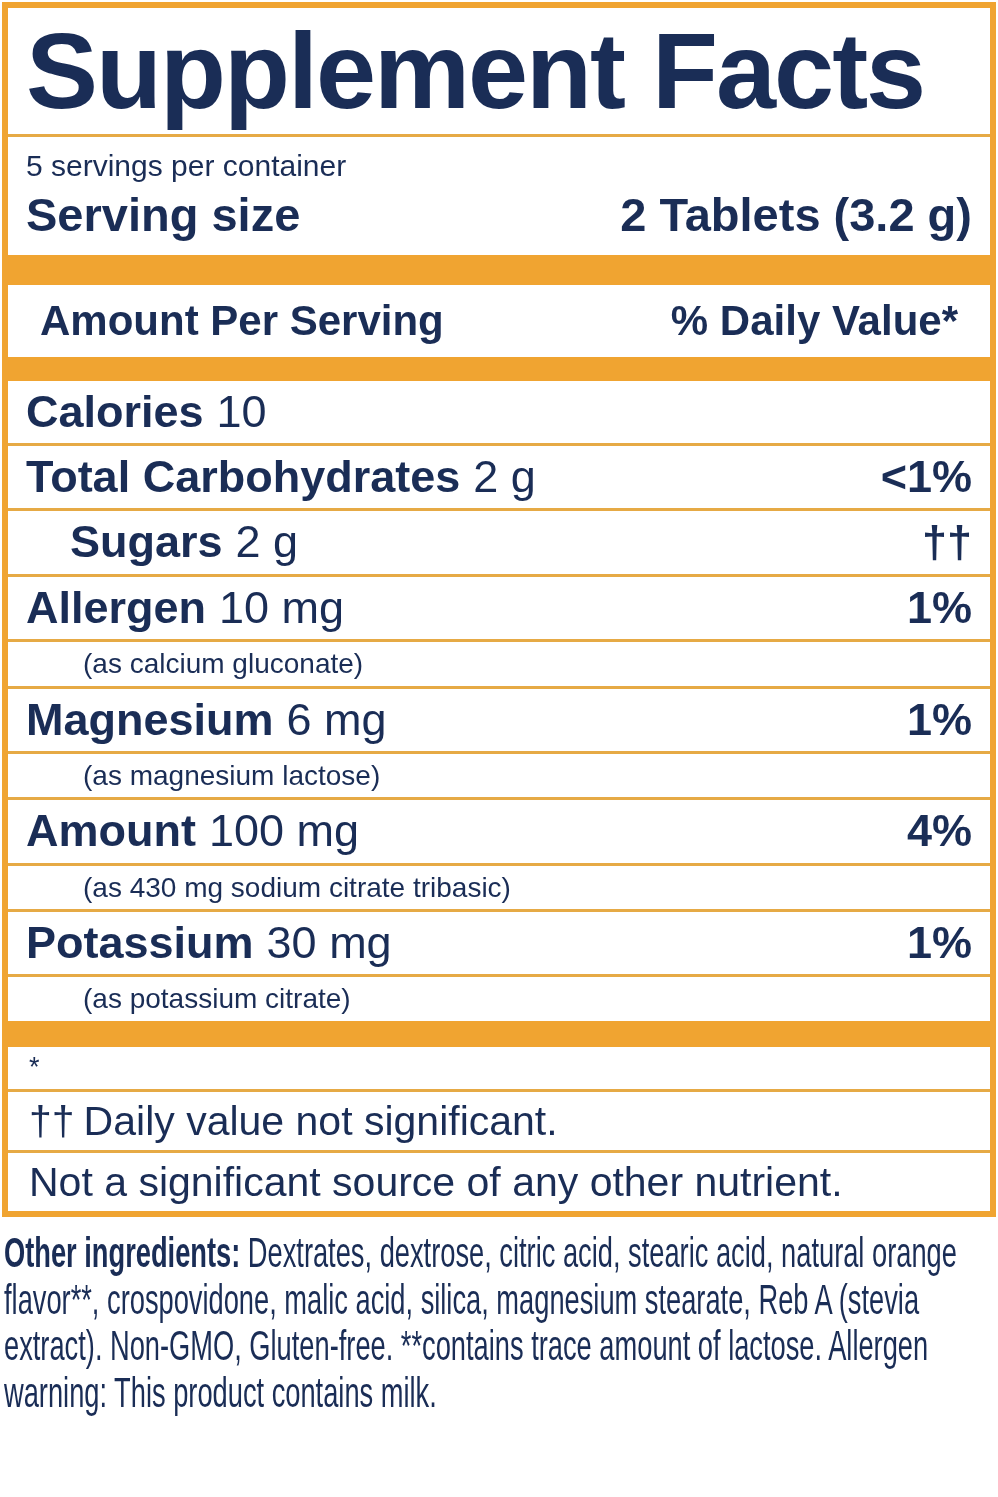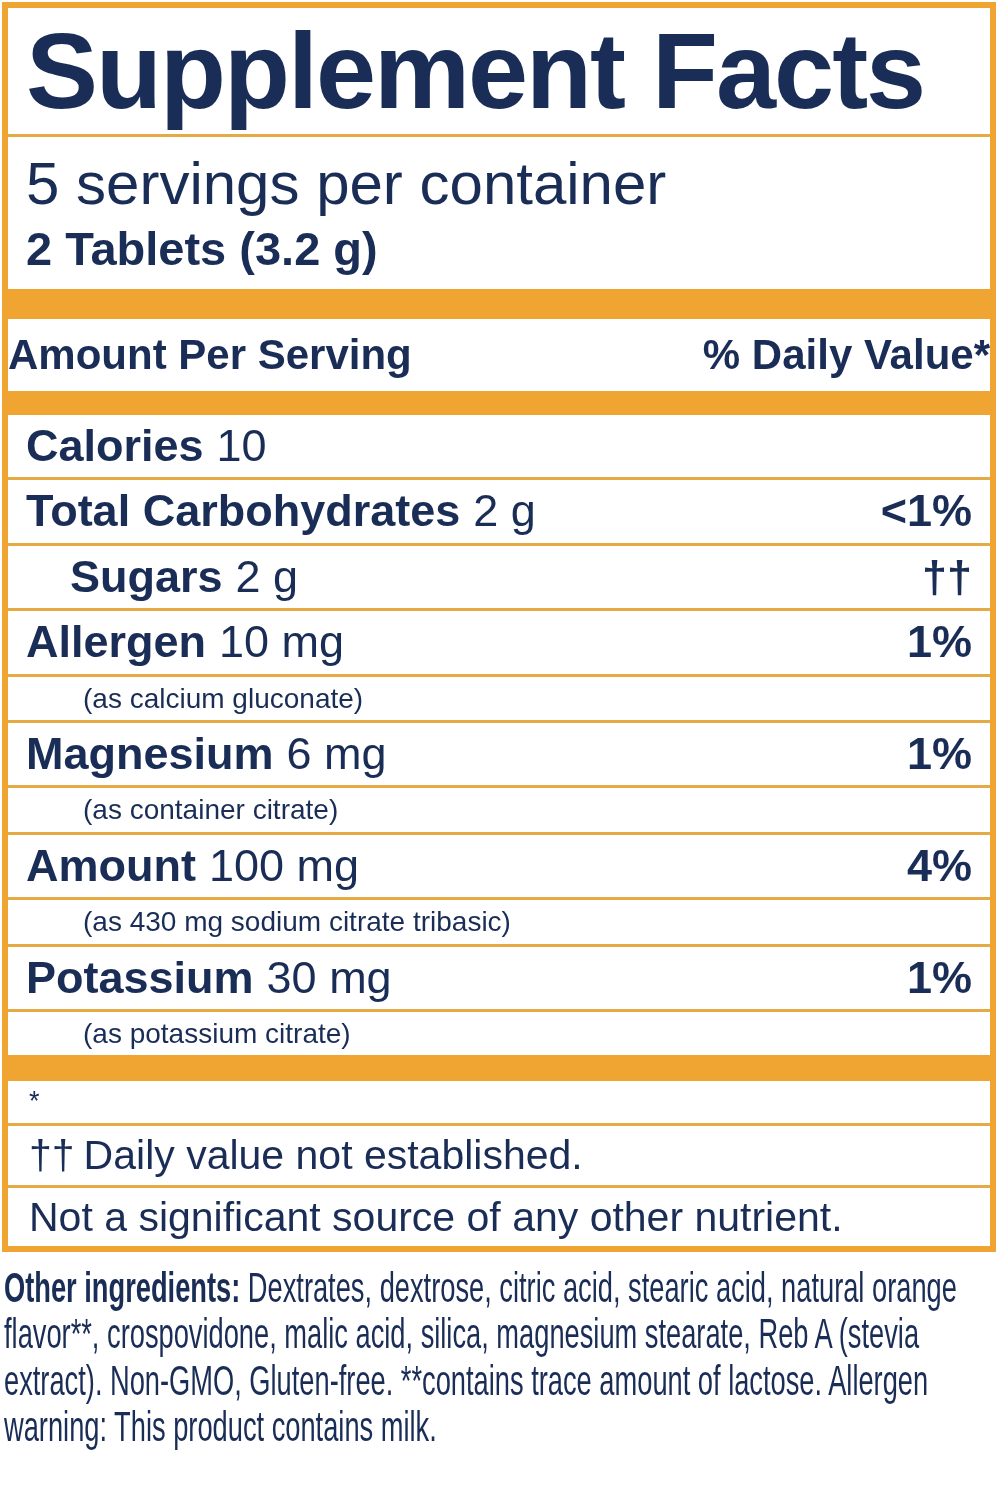--- a/index.html
+++ b/index.html
@@ -27,41 +27,41 @@
   .title {
     font-size: 108px;
     font-weight: bold;
     line-height: 1.06;
     letter-spacing: -2px;
     padding: 6px 16px 6px 18px;
     border-bottom: 3px solid var(--thin-rule);
     white-space: nowrap;
   }
   .servings-line {
-    font-size: 60px;
+    font-size: 30px;
     line-height: 1.15;
     padding: 12px 12px 0 18px;
   }
   .serving-size-row {
     display: flex;
     justify-content: space-between;
     align-items: baseline;
     font-size: 47px;
     font-weight: bold;
     line-height: 1.12;
     padding: 5px 18px 13px 18px;
   }
   .bar-lg { height: 30px; background: var(--accent-orange); }
   .bar-md { height: 24px; background: var(--accent-orange); }
   .bar-ft { height: 26px; background: var(--accent-orange); }
   .col-header {
     display: flex;
     justify-content: space-between;
     align-items: center;
-    padding: 12px 0;
+    padding: 12px 32px;
   }
   .col-header .amount-label { font-size: 42px; font-weight: bold; }
   .col-header .dv-label { font-size: 42px; font-weight: bold; }
   .nut-row {
     display: flex;
     justify-content: space-between;
     align-items: flex-end;
     font-size: 45px;
     line-height: 1.12;
     padding: 6px 18px;
@@ -98,20 +98,21 @@
 </head>
 <body>
 
 <div class="panel">
 
   <div class="title">Supplement Facts</div>
 
   <div class="servings-line">5 servings per container</div>
 
   <div class="serving-size-row">
+    <span>Serving size</span>
     <span>2 Tablets (3.2 g)</span>
   </div>
 
   <div class="bar-lg"></div>
 
   <div class="col-header">
     <span class="amount-label">Amount Per Serving</span>
     <span class="dv-label">% Daily Value*</span>
   </div>
 
@@ -140,21 +141,21 @@
   <div class="nut-row source">
     <span class="nut-left">(as calcium gluconate)</span>
   </div>
 
   <div class="nut-row">
     <span class="nut-left"><b class="nut-name">Magnesium</b><span class="nut-amt">6 mg</span></span>
     <span class="nut-dv">1%</span>
   </div>
 
   <div class="nut-row source">
-    <span class="nut-left">(as container citrate)</span>
+    <span class="nut-left">(as magnesium lactose)</span>
   </div>
 
   <div class="nut-row">
     <span class="nut-left"><b class="nut-name">Amount</b><span class="nut-amt">100 mg</span></span>
     <span class="nut-dv">4%</span>
   </div>
 
   <div class="nut-row source">
     <span class="nut-left">(as 430 mg sodium citrate tribasic)</span>
   </div>
@@ -169,21 +170,21 @@
   </div>
 
   <div class="bar-ft"></div>
 
   <div class="footnote first">
     <span class="fn-marker star">*</span>
   </div>
 
   <div class="footnote">
     <span class="fn-marker">††</span>
-    <span class="fn-text">Daily value not established.</span>
+    <span class="fn-text">Daily value not significant.</span>
   </div>
 
   <div class="footnote">
     <span class="fn-text">Not a significant source of any other nutrient.</span>
   </div>
 
 </div>
 
 <p class="other-ingredients"><b class="oi-label">Other ingredients:</b> <span class="oi-text">Dextrates, dextrose, citric acid, stearic acid, natural orange flavor**, crospovidone, malic acid, silica, magnesium stearate, Reb A (stevia extract). Non-GMO, Gluten-free. **contains trace amount of lactose. Allergen warning: This product contains milk.</span></p>
 

